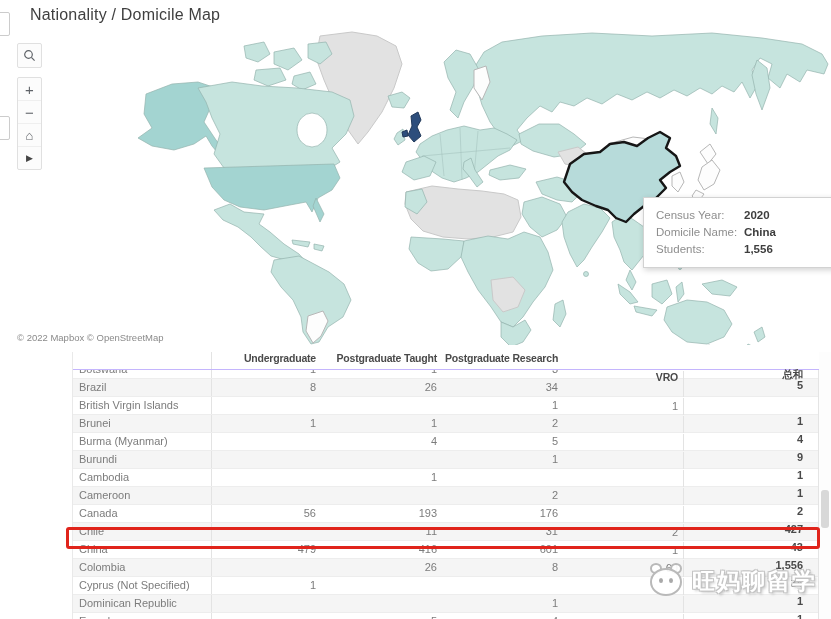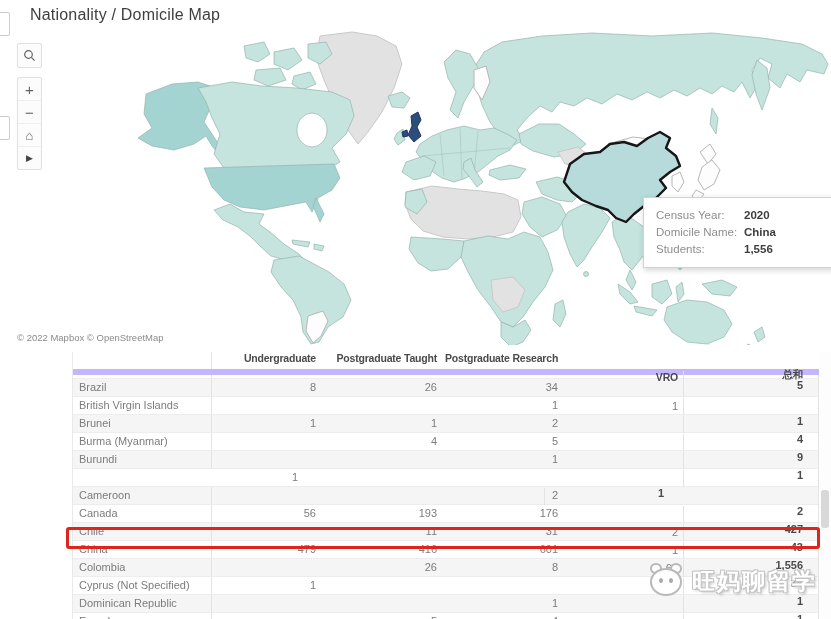--- a/index.html
+++ b/index.html
@@ -39,21 +39,21 @@
   .tooltip{position:absolute;left:588px;top:167px;width:172px;background:#fff;border:1px solid #d2d2d2;
     box-shadow:1px 2px 6px rgba(0,0,0,.18);padding:9px 12px;z-index:10;margin-left:43px;}
   .tt-row{display:flex;font-size:11.5px;line-height:17px;}
   .tt-label{width:88px;color:#8e8e8e;white-space:nowrap;}
   .tt-value{font-weight:bold;color:#3e3e3e;white-space:nowrap;}
 
   
   .table-wrap{position:absolute;left:72px;top:352px;width:746px;height:267px;overflow:hidden;
     font-size:11px;color:#7c7c7c;border-left:1px solid #e9e9e9;}
   .thead{position:absolute;left:0;top:0;height:17px;width:746px;background:#fff;z-index:5;display:flex;
-    border-bottom:6px solid #c4b5fd;font-weight:bold;font-size:10.5px;letter-spacing:-.2px;color:#4a4a4a;}
+    border-bottom:1px solid #c4b5fd;font-weight:bold;font-size:10.5px;letter-spacing:-.2px;color:#4a4a4a;}
   .tbody{position:absolute;left:0;top:9px;width:746px;}
   .trow{display:flex;height:17px;line-height:16px;border-bottom:1px solid #ededed;background:#fff;}
   .trow.alt{background:#f5f5f5;}
   .tcell{height:17px;box-sizing:border-box;white-space:nowrap;overflow:hidden;}
   .c0{width:139px;padding-left:6px;border-right:1px solid #e3e3e3;}
   .c1{width:112px;text-align:right;padding-right:8px;}
   .c2{width:121px;text-align:right;padding-right:8px;}
   .c3{width:121px;text-align:right;padding-right:8px;}
   .c4{width:118px;text-align:right;padding-right:5px;border-right:1px solid #e3e3e3;margin-top:19px;}
   .c5{width:135px;text-align:right;padding-right:16px;color:#4a4a4a;font-weight:bold;margin-top:16px;}
@@ -249,20 +249,21 @@
       </div>
       <div class="trow alt">
         <div class="tcell c0">Burundi</div>
         <div class="tcell c1"></div>
         <div class="tcell c2"></div>
         <div class="tcell c3">1</div>
         <div class="tcell c4"></div>
         <div class="tcell c5">1</div>
       </div>
       <div class="trow">
+        <div class="tcell c0">Cambodia</div>
         <div class="tcell c1"></div>
         <div class="tcell c2">1</div>
         <div class="tcell c3"></div>
         <div class="tcell c4"></div>
         <div class="tcell c5">1</div>
       </div>
       <div class="trow alt">
         <div class="tcell c0">Cameroon</div>
         <div class="tcell c1"></div>
         <div class="tcell c2"></div>

